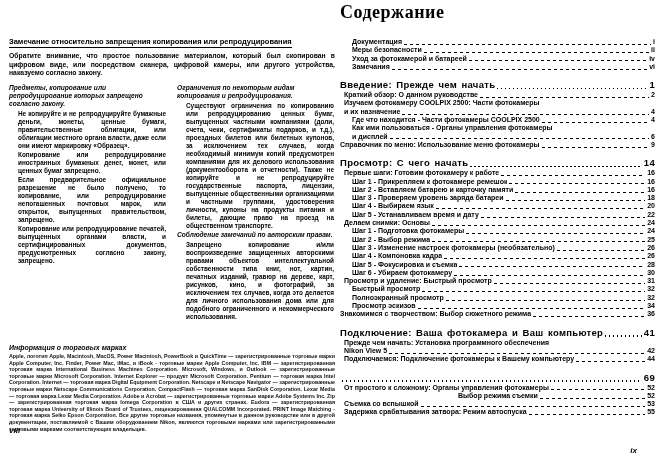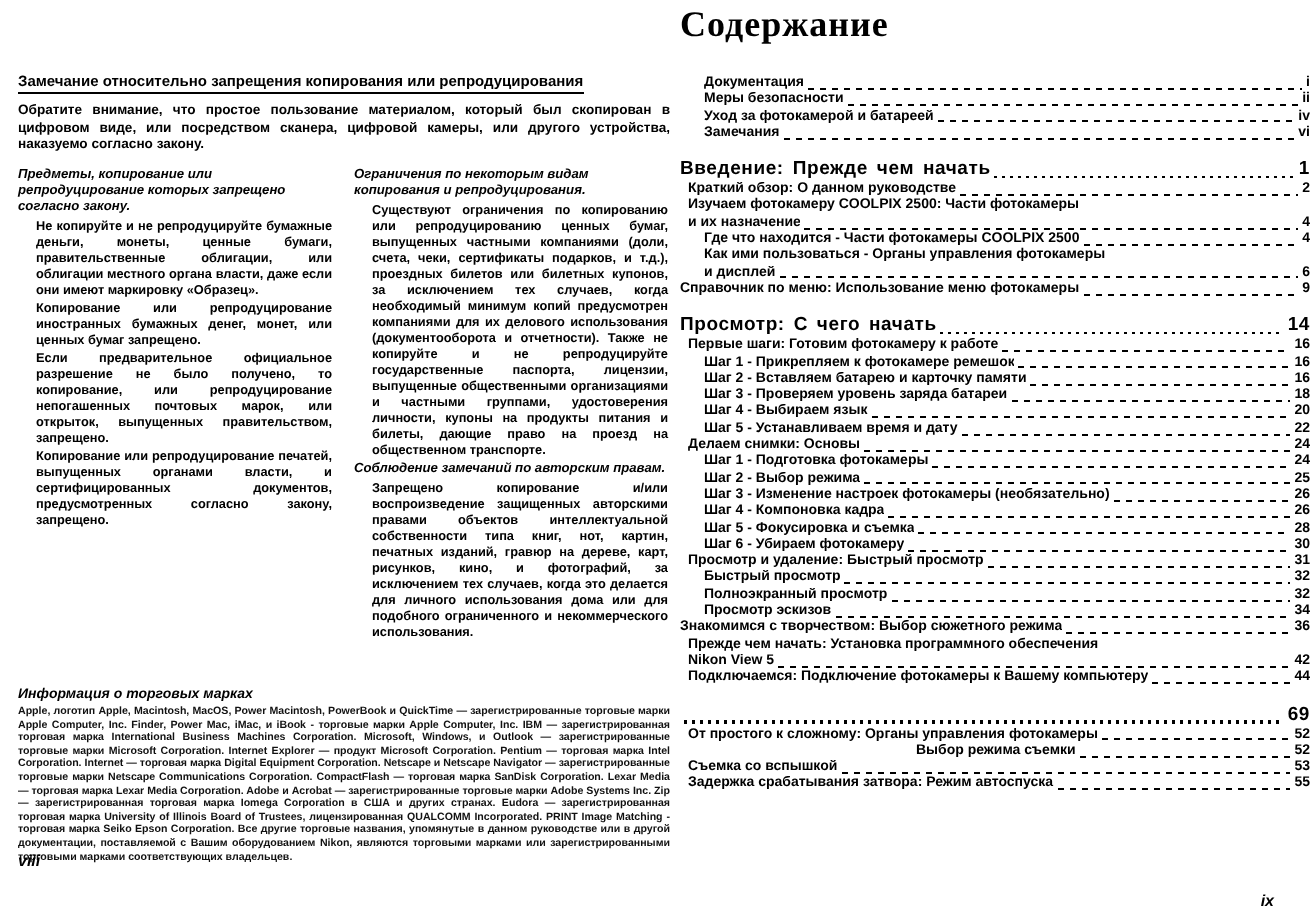--- a/index.html
+++ b/index.html
@@ -227,20 +227,25 @@
           <span class="t">Просмотр эскизов</span>
           <span class="lead"></span>
           <span class="p">34</span>
         </div>
       <div class="row">
           <span class="t">Знакомимся с творчеством: Выбор сюжетного режима</span>
           <span class="lead"></span>
           <span class="p">36</span>
         </div>
 
+      <div class="row chapter">
+          <span class="t">Подключение: Ваша фотокамера и Ваш компьютер</span>
+          <span class="lead"></span>
+          <span class="p">41</span>
+        </div>
       <div class="row i1 cont"><span class="t">Прежде чем начать: Установка программного обеспечения</span></div>
       <div class="row i1">
           <span class="t">Nikon View 5</span>
           <span class="lead"></span>
           <span class="p">42</span>
         </div>
       <div class="row i1">
           <span class="t">Подключаемся: Подключение фотокамеры к Вашему компьютеру</span>
           <span class="lead"></span>
           <span class="p">44</span>

